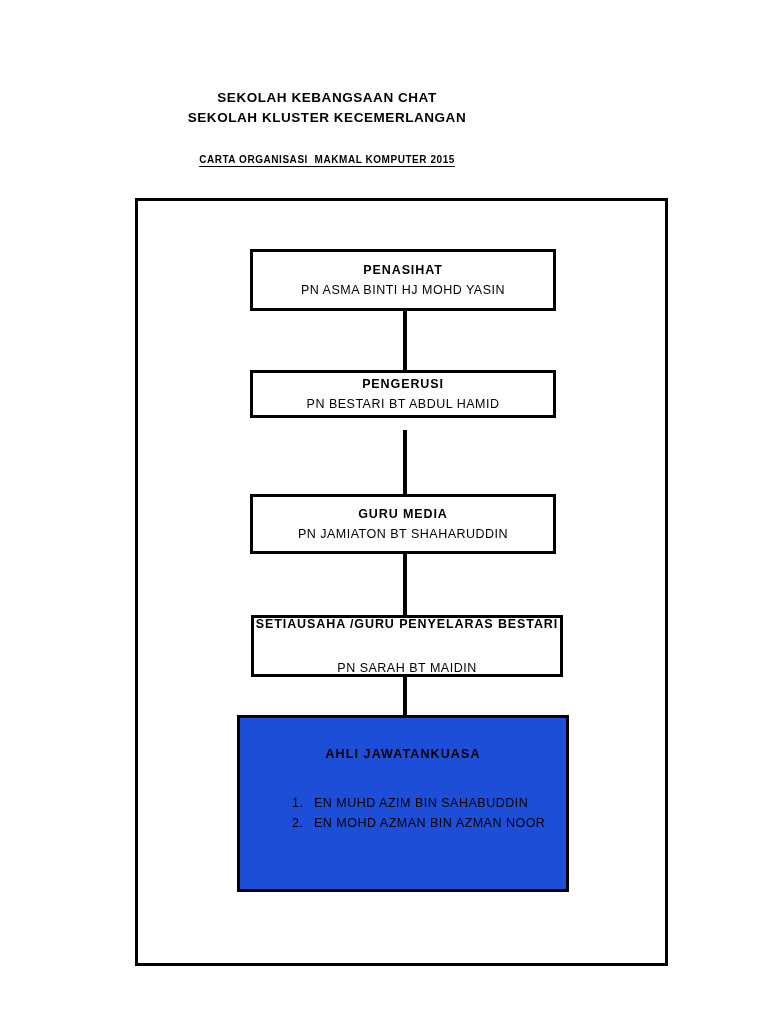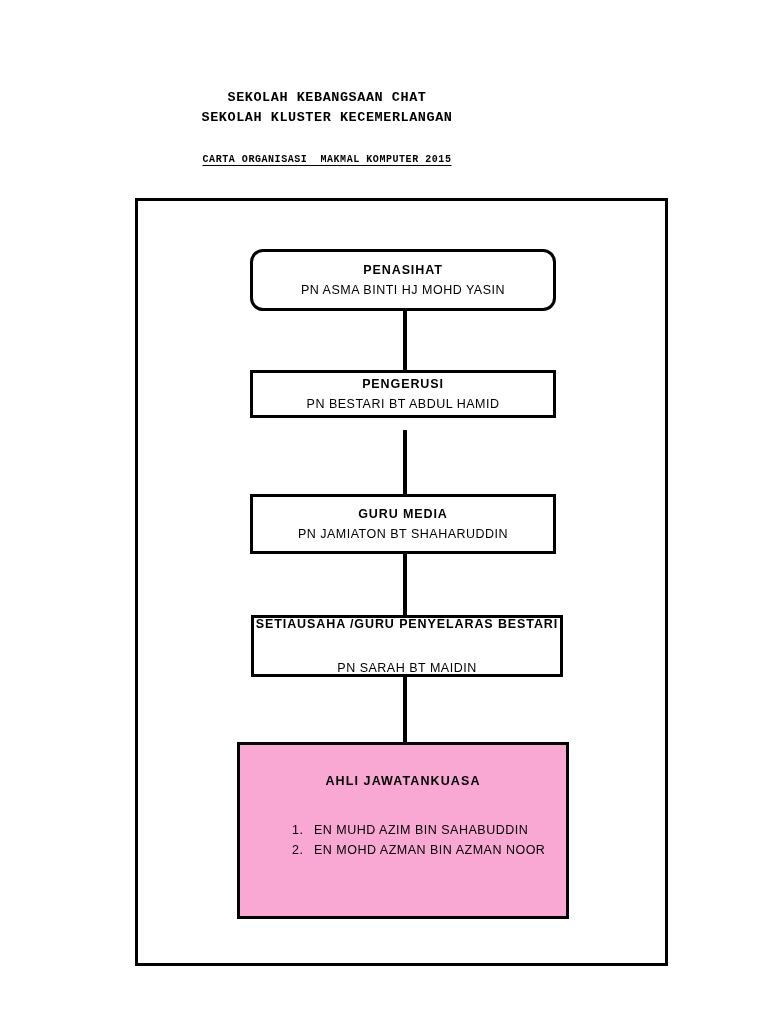--- a/index.html
+++ b/index.html
@@ -17,21 +17,20 @@
     overflow: hidden;
   }
 
   
   .header {
     position: absolute;
     left: 0;
     top: 88px;
     width: 654px;
     text-align: center;
-    font-family: Liberation Mono, monospace;
   }
   .school-line {
     font-size: 13.5px;
     font-weight: bold;
     letter-spacing: 0.55px;
     line-height: 20px;
     white-space: pre;
   }
   .doc-title {
     margin-top: 22px;
@@ -87,40 +86,40 @@
     font-size: 12.5px;
     font-weight: normal;
     letter-spacing: 0.5px;
     line-height: 18px;
     white-space: pre;
     margin-top: 2px;
     text-align: right;
   }
 
   
-  #node-penasihat   { left: 112px; top: 48px;  width: 306px; height: 62px; border-radius: 13px; }
+  #node-penasihat   { left: 112px; top: 48px;  width: 306px; height: 62px; }
   #node-pengerusi   { left: 112px; top: 169px; width: 306px; height: 48px; }
   #node-guru-media  { left: 112px; top: 293px; width: 306px; height: 60px; }
   #node-setiausaha  { left: 113px; top: 414px; width: 312px; height: 62px; gap: 24px; }
 
   #conn-1 { top: 110px; height: 59px; }
   #conn-2 { top: 229px; height: 64px; }
   #conn-3 { top: 353px; height: 61px; }
   #conn-4 { top: 476px; height: 65px; }
 
   
   .committee {
     position: absolute;
     left: 99px;
-    top: 541px;
+    top: 514px;
     width: 332px;
     height: 177px;
     border: 3px solid #000000;
     box-sizing: border-box;
-    background: #f9a8d4;
+    background: #1d4ed8;
   }
   .committee-title {
     margin-top: 28px;
     text-align: center;
     font-size: 12.5px;
     font-weight: bold;
     letter-spacing: 1.1px;
     line-height: 17px;
     white-space: pre;
   }

